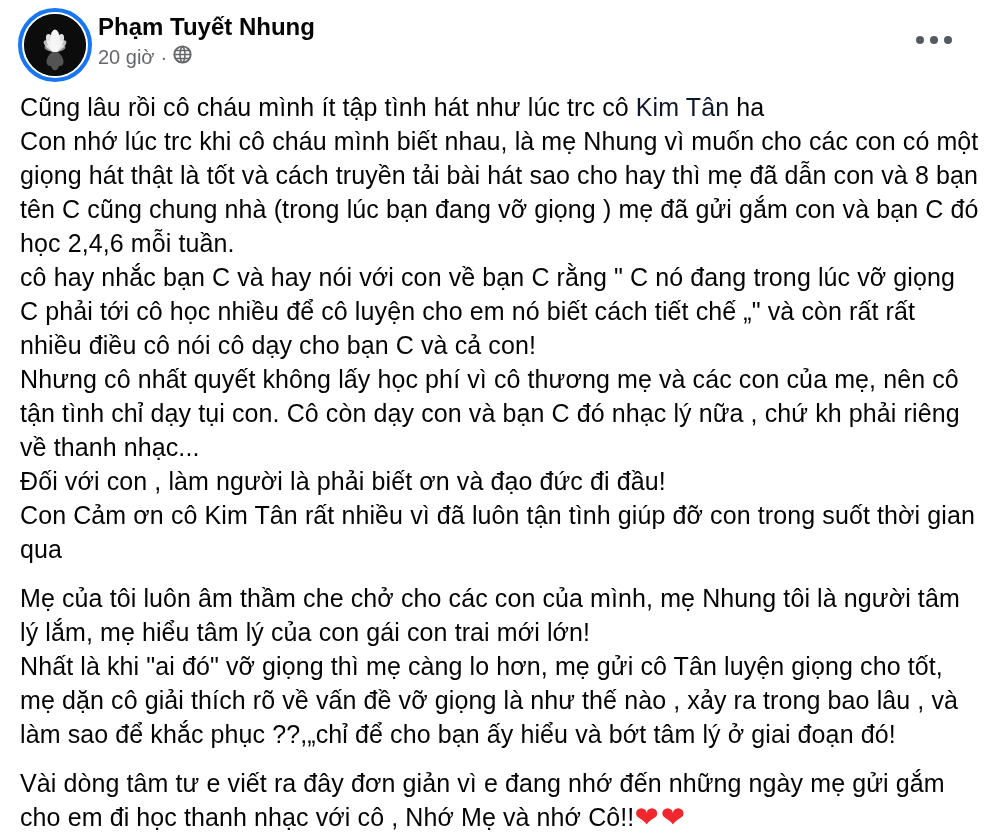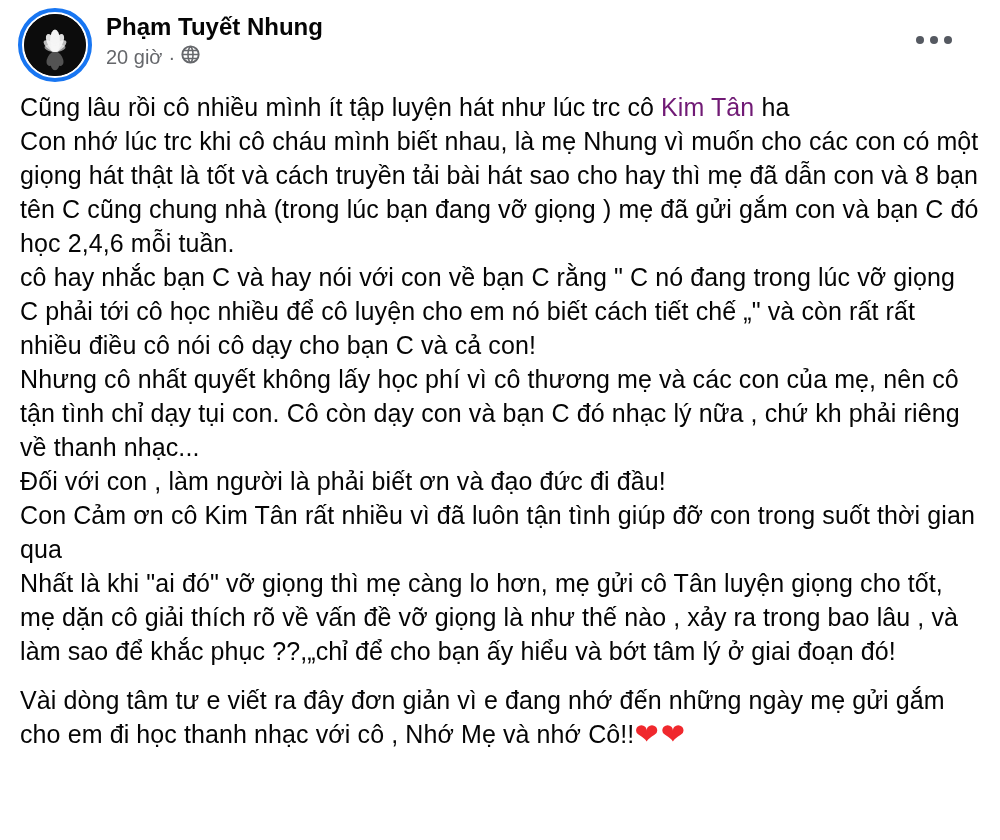--- a/index.html
+++ b/index.html
@@ -39,21 +39,21 @@
   }
   .avatar-inner {
     width: 100%;
     height: 100%;
     border-radius: 50%;
     overflow: hidden;
     background: #0d0d0d;
   }
   .avatar-inner svg { width: 100%; height: 100%; display: block; }
   .header-text {
-    margin-left: 14px;
+    margin-left: 6px;
     padding-top: 4px;
   }
   .author {
     font-size: 24px;
     font-weight: bold;
     color: #050505;
     line-height: 30px;
     cursor: pointer;
   }
   .meta {
@@ -87,21 +87,21 @@
   .post-body {
     padding: 6px 20px 0 20px;
     font-size: 25px;
     line-height: 34px;
     color: #050505;
     letter-spacing: 0.1px;
   }
   .tline { white-space: pre-wrap; }
   .gap-top { margin-top: 15px; }
   a.profile-link {
-    color: #701a75;
+    color: #0f172a;
     text-decoration: none;
     cursor: pointer;
   }
   .hearts {
     color: #f0282d;
     font-family: "DejaVu Sans", sans-serif;
     font-size: 29px;
     letter-spacing: 2px;
     vertical-align: -1px;
   }
@@ -152,27 +152,28 @@
     <div class="menu-btn" title="">
       <span class="dot"></span>
       <span class="dot"></span>
       <span class="dot"></span>
     </div>
 
   </div>
 
   <div class="post-body">
 
-    <div class="tline"><span>Cũng lâu rồi cô nhiều mình ít tập luyện hát như lúc trc cô </span><a class="profile-link">Kim Tân</a><span> ha</span></div>
+    <div class="tline"><span>Cũng lâu rồi cô cháu mình ít tập tình hát như lúc trc cô </span><a class="profile-link">Kim Tân</a><span> ha</span></div>
 
     <div class="tline">Con nhớ lúc trc khi cô cháu mình biết nhau, là mẹ Nhung vì muốn cho các con có một giọng hát thật là tốt và cách truyền tải bài hát sao cho hay thì mẹ đã dẫn con và 8 bạn tên C cũng chung nhà (trong lúc bạn đang vỡ giọng ) mẹ đã gửi gắm con và bạn C đó học 2,4,6 mỗi tuần.</div>
     <div class="tline">cô hay nhắc bạn C và hay nói với con về bạn C rằng " C nó đang trong lúc vỡ giọng C phải tới cô học nhiều để cô luyện cho em nó biết cách tiết chế „" và còn rất rất nhiều điều cô nói cô dạy cho bạn C và cả con!</div>
     <div class="tline">Nhưng cô nhất quyết không lấy học phí vì cô thương mẹ và các con của mẹ, nên cô tận tình chỉ dạy tụi con. Cô còn dạy con và bạn C đó nhạc lý nữa , chứ kh phải riêng về thanh nhạc...</div>
     <div class="tline">Đối với con , làm người là phải biết ơn và đạo đức đi đầu!</div>
     <div class="tline">Con Cảm ơn cô Kim Tân rất nhiều vì đã luôn tận tình giúp đỡ con trong suốt thời gian qua</div>
 
+    <div class="tline gap-top">Mẹ của tôi luôn âm thầm che chở cho các con của mình, mẹ Nhung tôi là người tâm lý lắm, mẹ hiểu tâm lý của con gái con trai mới lớn!</div>
     <div class="tline">Nhất là khi "ai đó" vỡ giọng thì mẹ càng lo hơn, mẹ gửi cô Tân luyện giọng cho tốt, mẹ dặn cô giải thích rõ về vấn đề vỡ giọng là như thế nào , xảy ra trong bao lâu , và làm sao để khắc phục ??,„chỉ để cho bạn ấy hiểu và bớt tâm lý ở giai đoạn đó!</div>
 
     <div class="tline gap-top"><span>Vài dòng tâm tư e viết ra đây đơn giản vì e đang nhớ đến những ngày mẹ gửi gắm cho em đi học thanh nhạc với cô , Nhớ Mẹ và nhớ Cô!!</span><span class="hearts">❤❤</span></div>
 
   </div>
 
 </div>
 
 </body></html>

